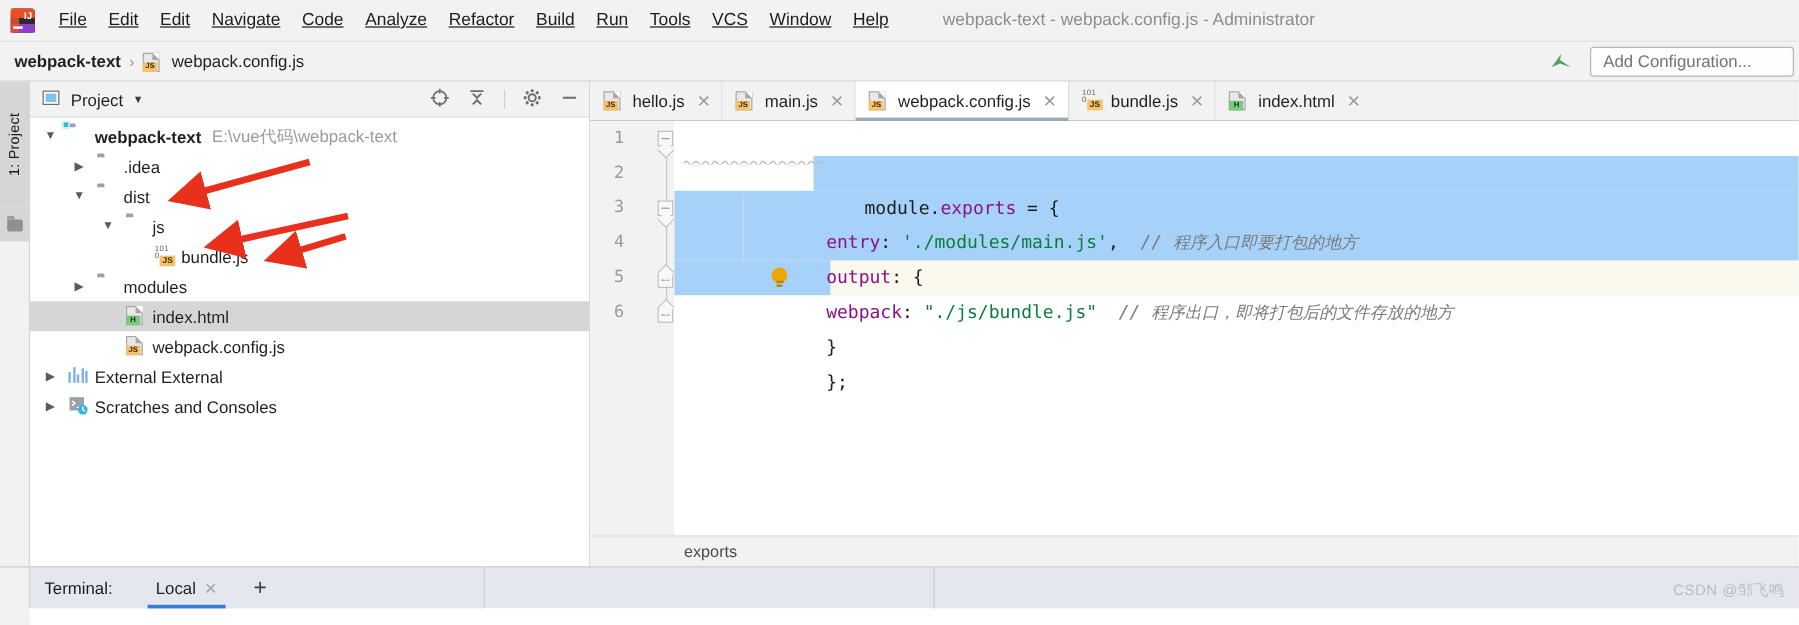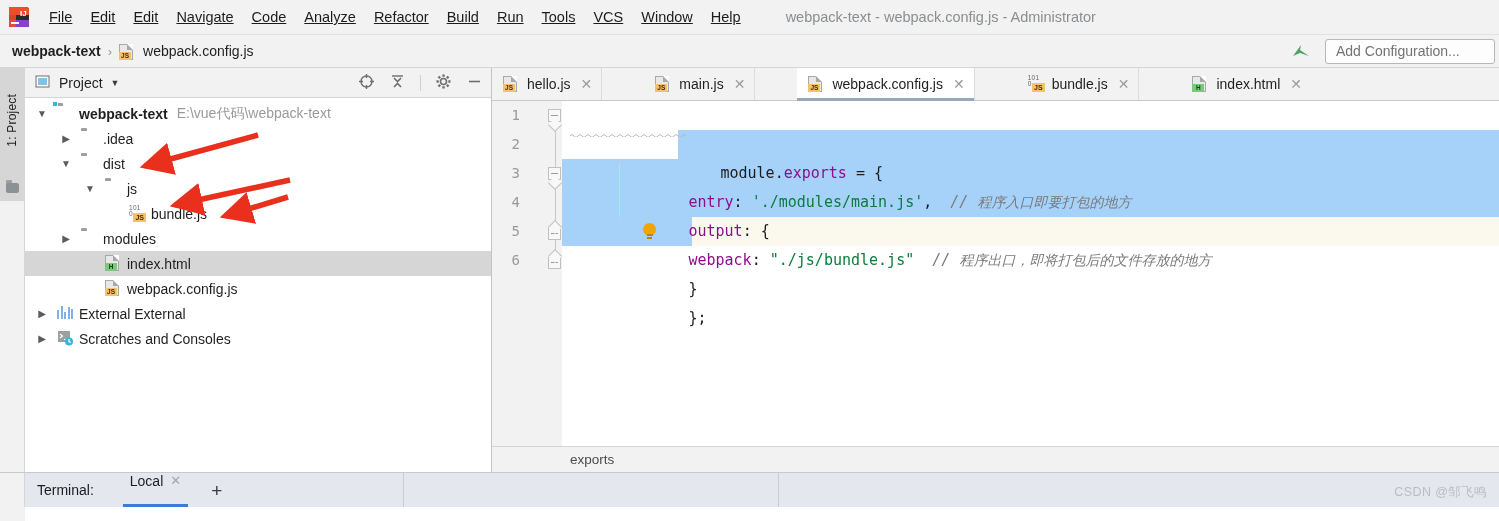--- a/index.html
+++ b/index.html
@@ -115,21 +115,21 @@
   .bundle-ico { width:18px; height:16px; position:relative; }
   .bundle-num { position:absolute; left:0; top:-1px; font-size:6.5px; color:#666; line-height:6px; letter-spacing:.3px;}
   .bundle-js { position:absolute; right:0; bottom:0; background:#f5c26b; color:#3d2c00; font-size:7px; font-weight:bold; padding:0 2px; line-height:9px;}
   .lib-ico { width:16px; height:14px; display:flex; align-items:flex-end; gap:1.5px; }
   .lib-ico i { display:block; width:2.5px; background:#7fb2e5; }
 
   
   .editor-area { flex:1 1 auto; display:flex; flex-direction:column; min-width:0; background:#fff; }
   .tabbar {
     height:33px; flex:0 0 33px; background:#f2f2f2;
-    display:flex; align-items:stretch; border-bottom:1px solid #c9c9c9;gap:42px;
+    display:flex; align-items:stretch; border-bottom:1px solid #c9c9c9;
   }
   .etab {
     display:flex; align-items:center; padding:0 9px 0 11px; gap:7px;
     font-size:14px; border-right:1px solid #dcdcdc; background:#f2f2f2; white-space:nowrap;
   }
   .etab.active { background:#ffffff; position:relative; }
   .etab.active:after { content:""; position:absolute; left:0; right:0; bottom:-1px; height:3px; background:#9aa7b5; }
   .etab .x { color:#9b9b9b; font-size:14px; margin-left:3px; }
 
   .code-wrap { flex:1 1 auto; display:flex; min-height:0; background:#fff; position:relative; }
@@ -176,21 +176,21 @@
   .editor-crumb {
     height:26px; flex:0 0 26px; background:#f2f2f2; border-top:1px solid #d6d6d6;
     display:flex; align-items:center; padding-left:78px; font-size:13.5px; color:#4a4a4a;
   }
 
   
   .bottom-strip { height:35px; flex:0 0 35px; display:flex; background:#e4e7ee; border-top:1px solid #c9c9c9; }
   .bs-left { width:25px; flex:0 0 25px; background:#f2f2f2; border-right:1px solid #d6d6d6;}
   .term-tabs { flex:1 1 auto; display:flex; align-items:center; padding-left:12px; gap:8px; background:#e4e7ee; position:relative; }
   .term-label { font-size:14px; margin-right:18px; color:#1c1c1c; }
-  .term-tab { display:flex; align-items:flex-start; gap:7px; padding:0 10px; height:34px; font-size:14px; position:relative; }
+  .term-tab { display:flex; align-items:center; gap:7px; padding:0 10px; height:34px; font-size:14px; position:relative; }
   .term-tab.active:after { content:""; position:absolute; left:3px; right:3px; bottom:0; height:3px; background:#3a7bd5; }
   .term-tab .x { color:#a5a5a5; font-size:13px; }
   .plus { font-size:19px; color:#3c3c3c; margin-left:12px; line-height:1; }
   .bs-pane2 { width:375px; flex:0 0 375px; background:#e4e7ee; border-left:1px solid #c9ccd4;}
   .bs-pane3 { flex:1 1 auto; background:#e4e7ee; border-left:1px solid #c9ccd4; position:relative;}
 
   .watermark {
     position:absolute; right:12px; bottom:6px;
     font-size:12.5px; color:#b9bcc4; letter-spacing:.4px; white-space:nowrap;
   }

